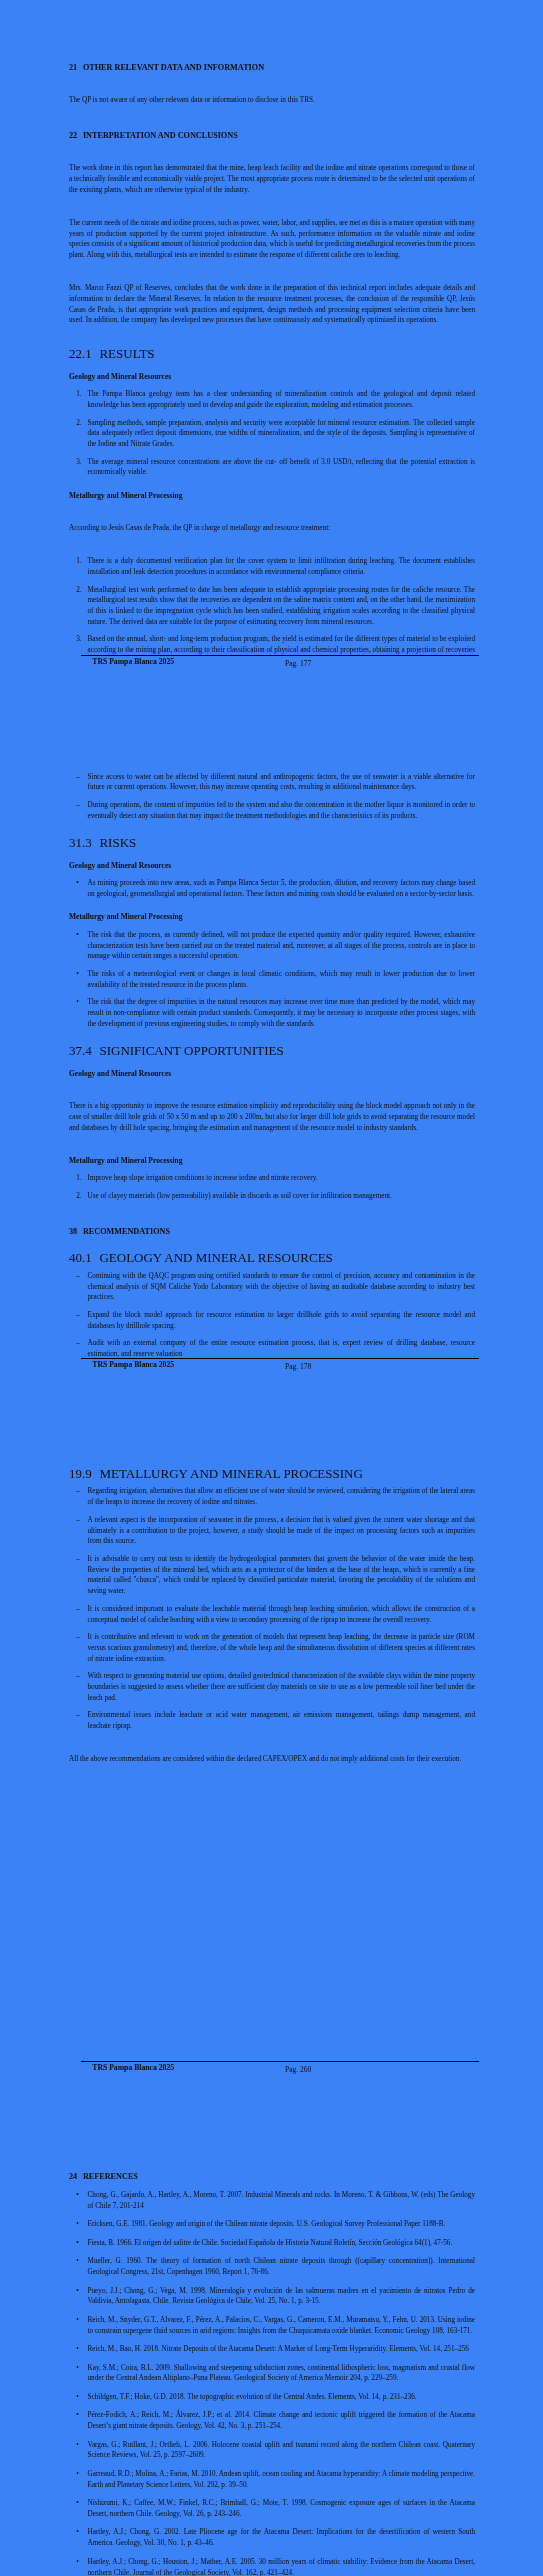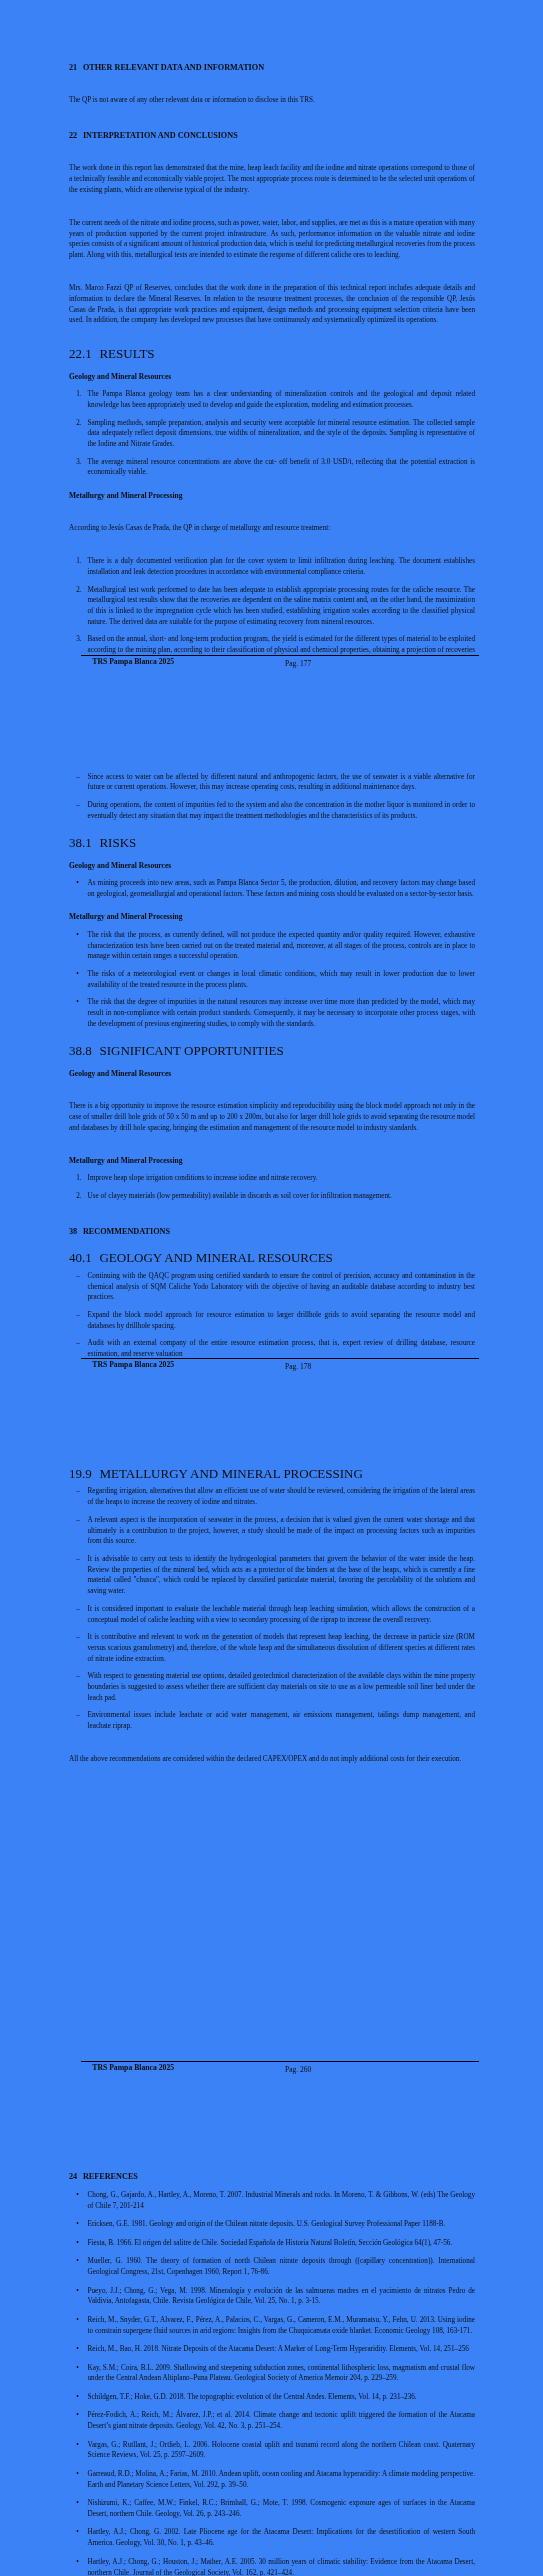--- a/index.html
+++ b/index.html
@@ -129,32 +129,32 @@
       <span class="fpage">Pag. 177</span>
     </div>
   </div>
 
   <div class="page">
     <div class="content">
         <div class="list">
           <div class="li"><span class="marker">–</span>Since access to water can be affected by different natural and anthropogenic factors, the use of seawater is a viable alternative for future or current operations. However, this may increase operating costs, resulting in additional maintenance days.</div>
           <div class="li"><span class="marker">–</span>During operations, the content of impurities fed to the system and also the concentration in the mother liquor is monitored in order to eventually detect any situation that may impact the treatment methodologies and the characteristics of its products.</div>
         </div>
-        <div class="h2"><span class="num">38.1</span>RISKS</div>
+        <div class="h2"><span class="num">31.3</span>RISKS</div>
         <div class="subhead">Geology and Mineral Resources</div>
         <div class="list">
           <div class="li"><span class="marker">•</span>As mining proceeds into new areas, such as Pampa Blanca Sector 5, the production, dilution, and recovery factors may change based on geological, geometallurgial and operational factors. These factors and mining costs should be evaluated on a sector-by-sector basis.</div>
         </div>
         <div class="subhead">Metallurgy and Mineral Processing</div>
         <div class="list">
           <div class="li"><span class="marker">•</span>The risk that the process, as currently defined, will not produce the expected quantity and/or quality required. However, exhaustive characterization tests have been carried out on the treated material and, moreover, at all stages of the process, controls are in place to manage within certain ranges a successful operation.</div>
           <div class="li"><span class="marker">•</span>The risks of a meteorological event or changes in local climatic conditions, which may result in lower production due to lower availability of the treated resource in the process plants.</div>
           <div class="li"><span class="marker">•</span>The risk that the degree of impurities in the natural resources may increase over time more than predicted by the model, which may result in non-compliance with certain product standards. Consequently, it may be necessary to incorporate other process stages, with the development of previous engineering studies, to comply with the standards.</div>
         </div>
-        <div class="h2"><span class="num">38.8</span>SIGNIFICANT OPPORTUNITIES</div>
+        <div class="h2"><span class="num">37.4</span>SIGNIFICANT OPPORTUNITIES</div>
         <div class="subhead">Geology and Mineral Resources</div>
         <div class="para">There is a big opportunity to improve the resource estimation simplicity and reproducibility using the block model approach not only in the case of smaller drill hole grids of 50 x 50 m and up to 200 x 200m, but also for larger drill hole grids to avoid separating the resource model and databases by drill hole spacing, bringing the estimation and management of the resource model to industry standards.</div>
         <div class="subhead">Metallurgy and Mineral Processing</div>
         <div class="list">
           <div class="li"><span class="marker">1.</span>Improve heap slope irrigation conditions to increase iodine and nitrate recovery.</div>
           <div class="li"><span class="marker">2.</span>Use of clayey materials (low permeability) available in discards as soil cover for infiltration management.</div>
         </div>
         <div class="h1"><span class="num">38</span>RECOMMENDATIONS</div>
         <div class="h2"><span class="num">40.1</span>GEOLOGY AND MINERAL RESOURCES</div>
         <div class="list">

